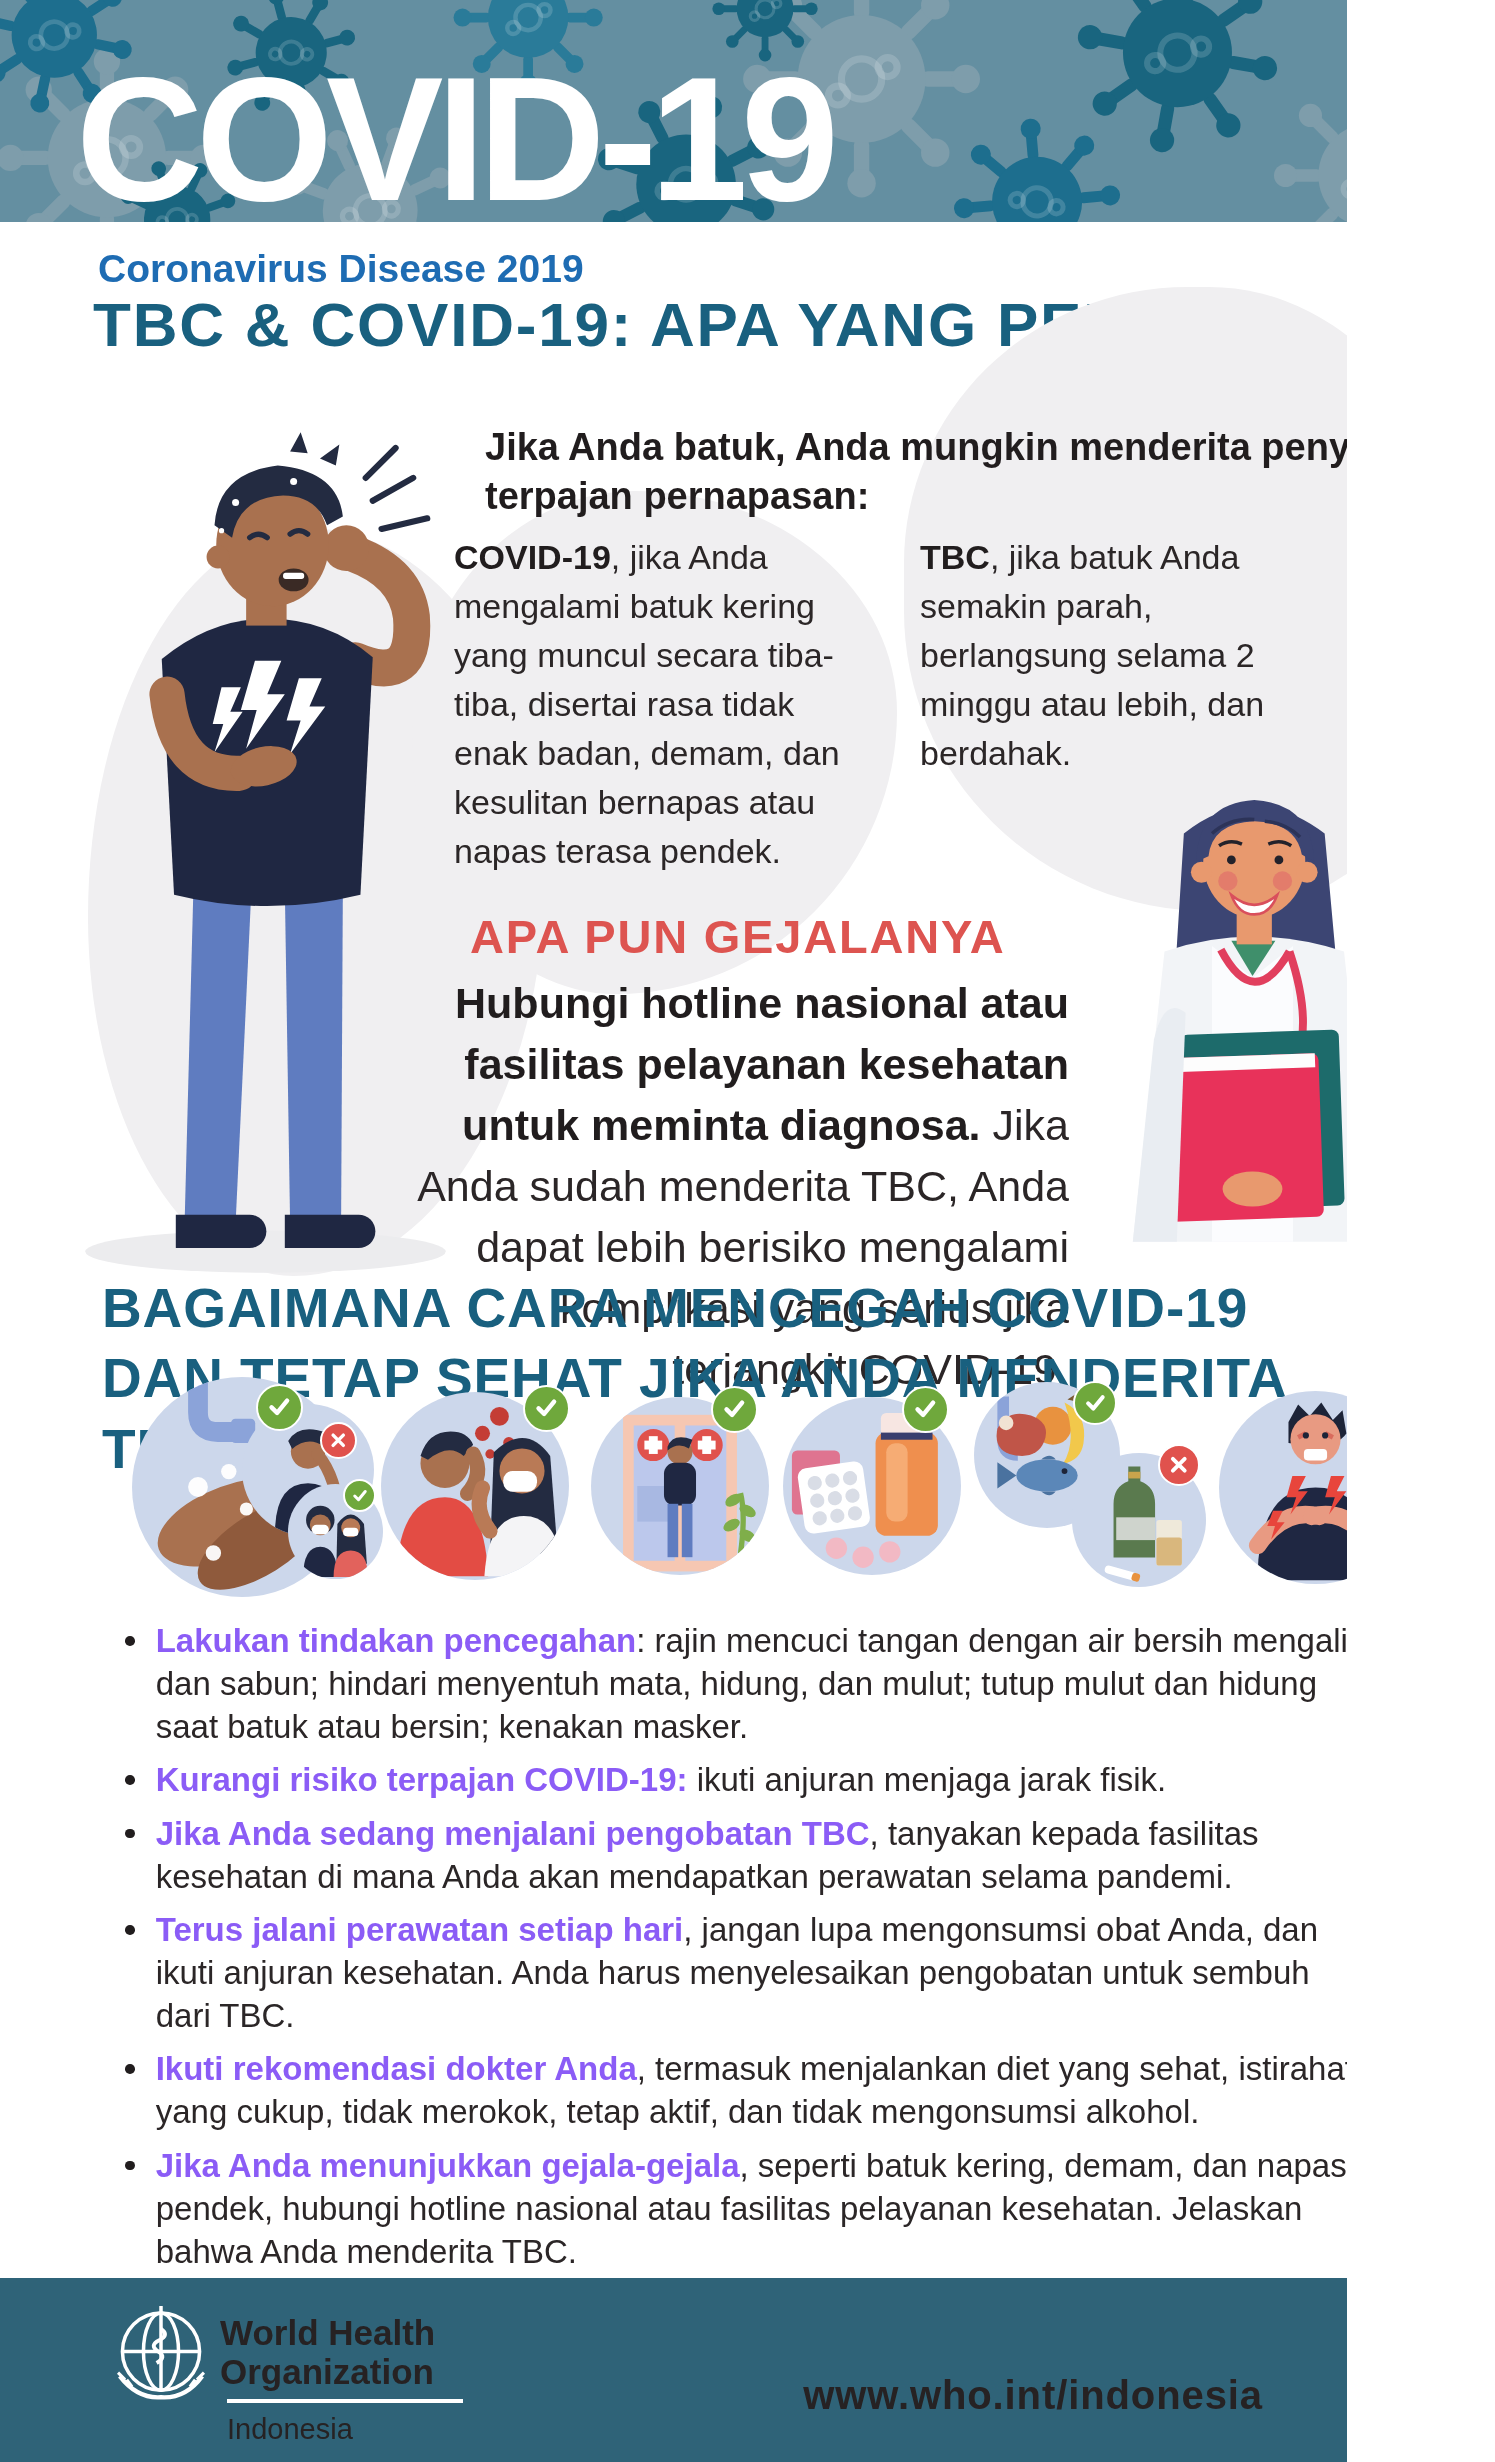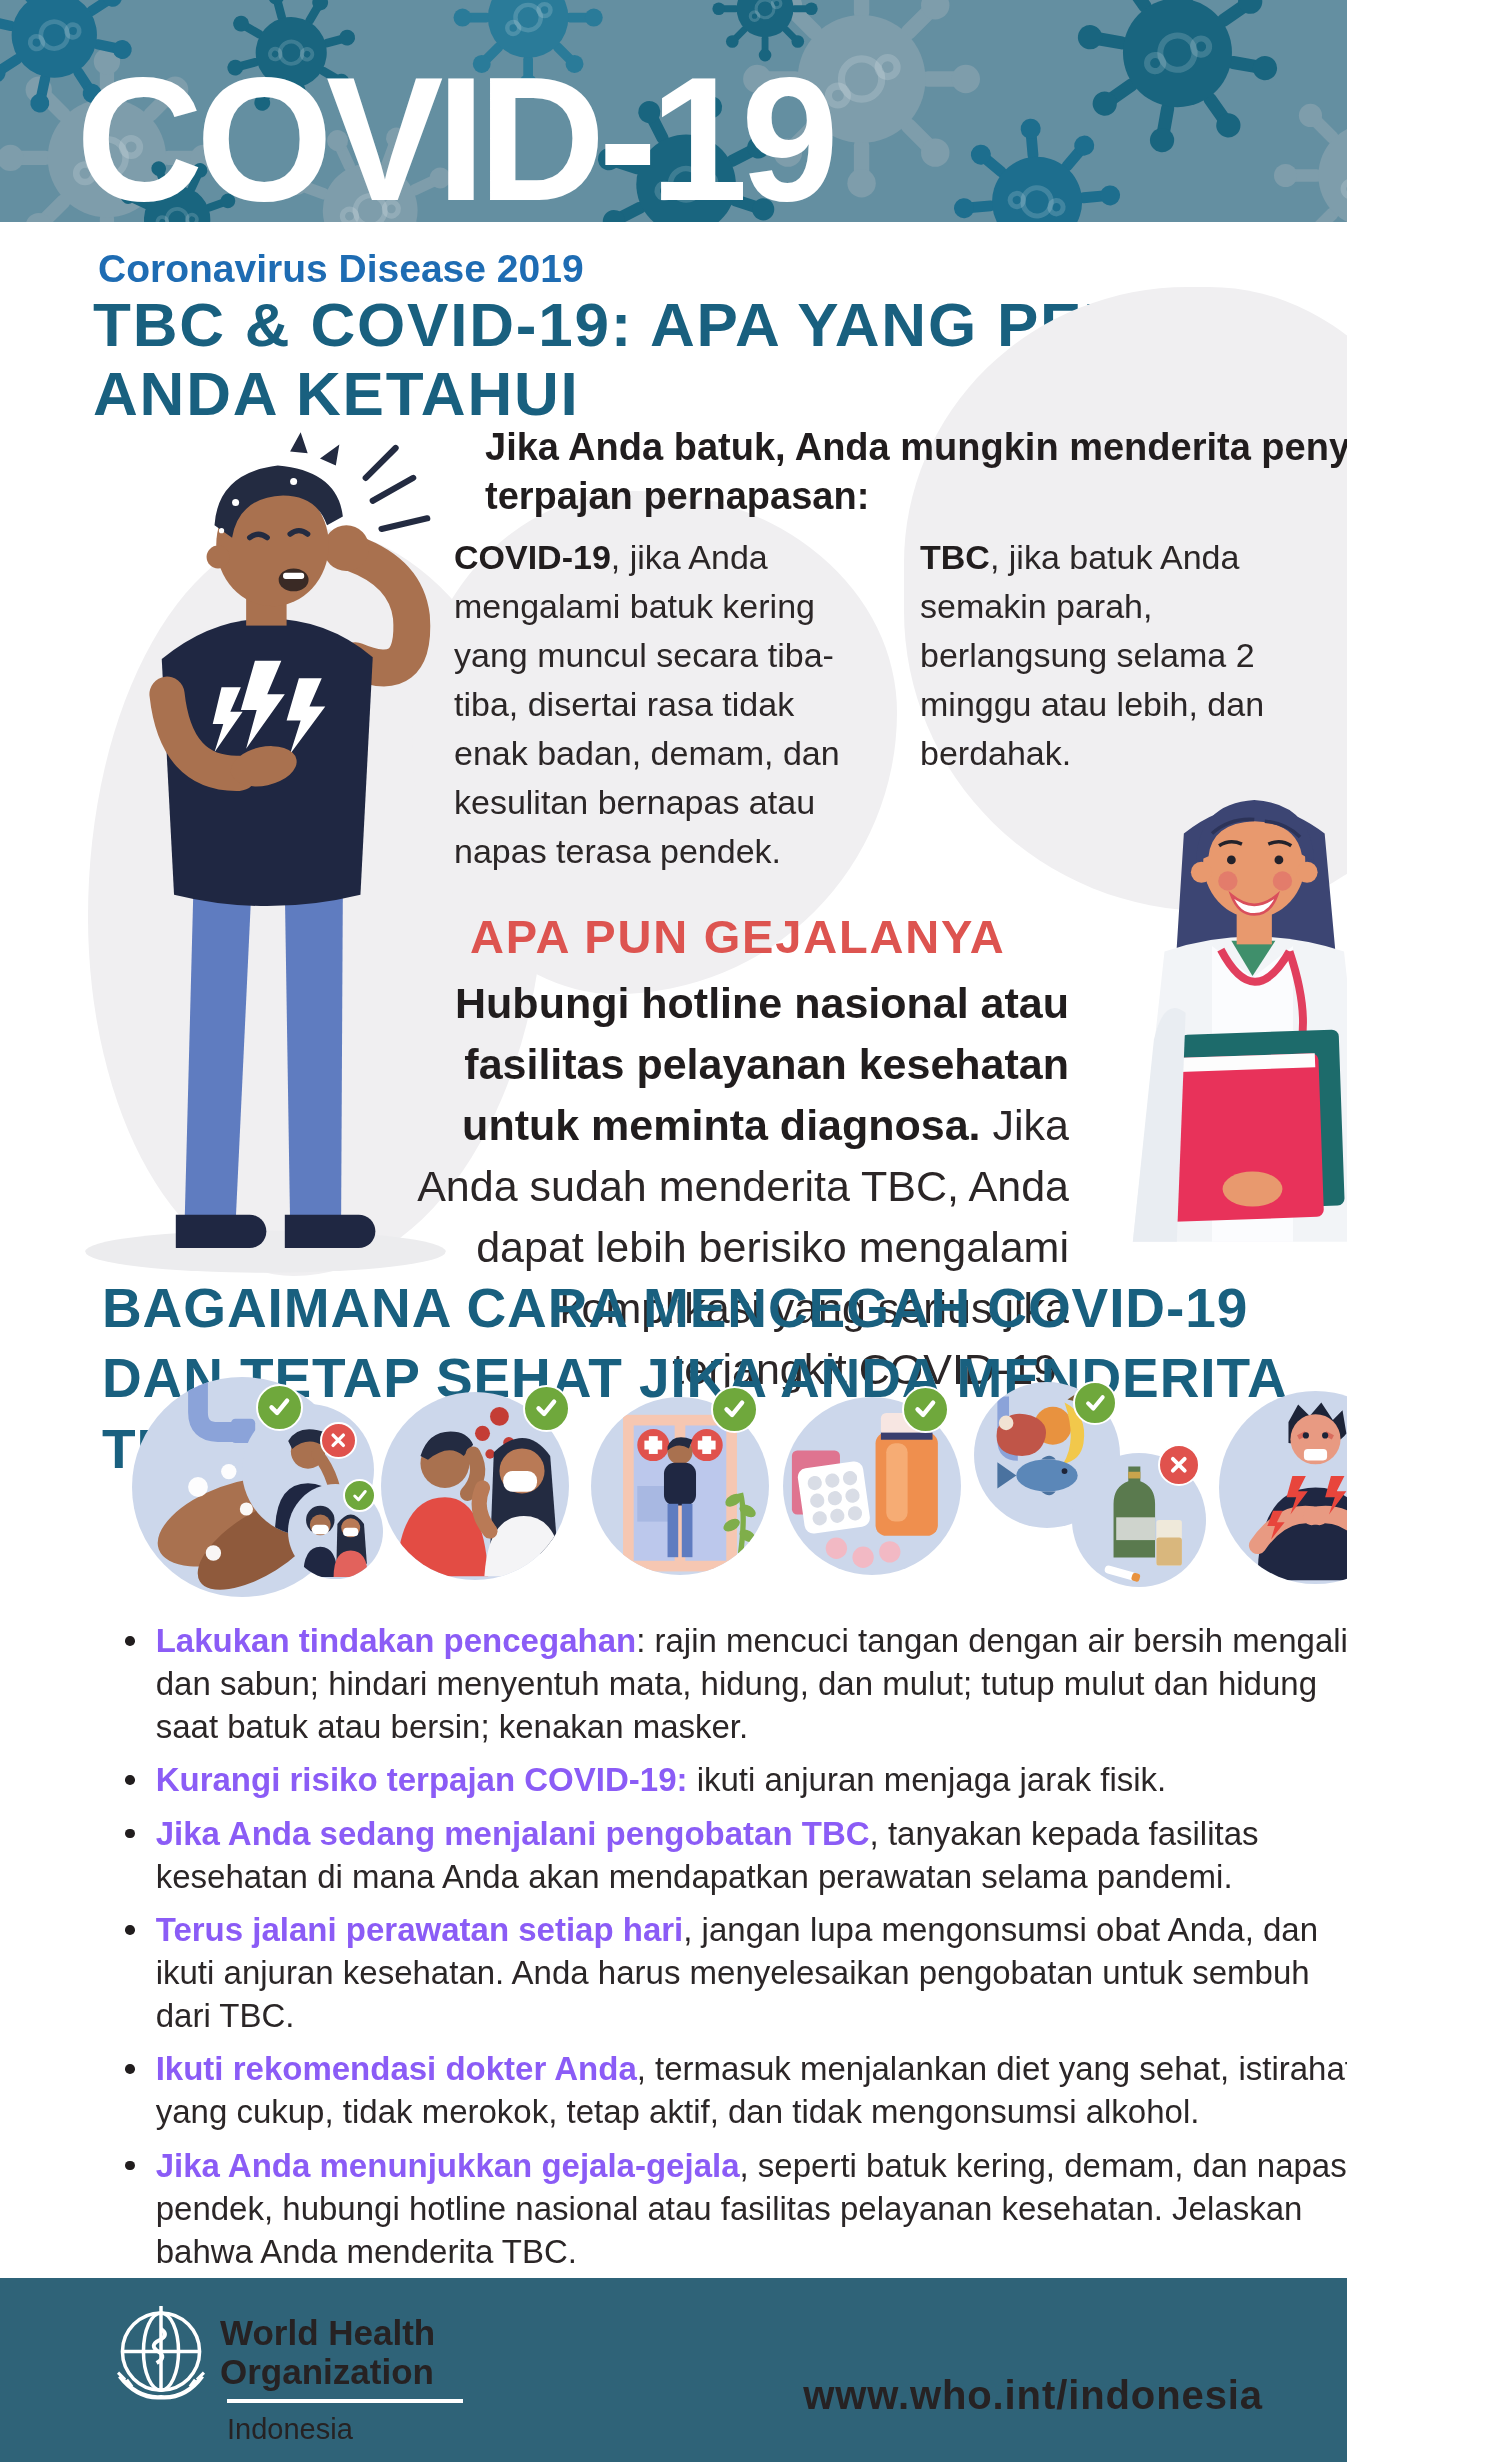--- a/index.html
+++ b/index.html
@@ -112,21 +112,20 @@
         <use href="#vir" transform="translate(200,250) scale(0.7) rotate(25)" style="color:#19657f"></use>
         <use href="#vir" transform="translate(870,10) scale(0.6)" style="color:#19657f"></use>
       </g>
     </svg>
   </div>
   <div class="big-title">COVID-19</div>
 
   <div class="subtitle">Coronavirus Disease 2019</div>
   <div class="main-heading">
     <div>TBC &amp; COVID-19: APA YANG PERLU</div>
-    <div>ANDA KETAHUI</div>
   </div>
 
   <div class="blob blob-a"></div>
   <div class="blob blob-b"></div>
   <div class="blob blob-c"></div>
 
   <div class="illus" style="left:63px;top:397px;width:412px;height:888px">
     <svg viewBox="0 0 468 1010" width="412" height="888">
       <ellipse cx="230" cy="972" rx="205" ry="24" fill="#ececee"></ellipse>
 

